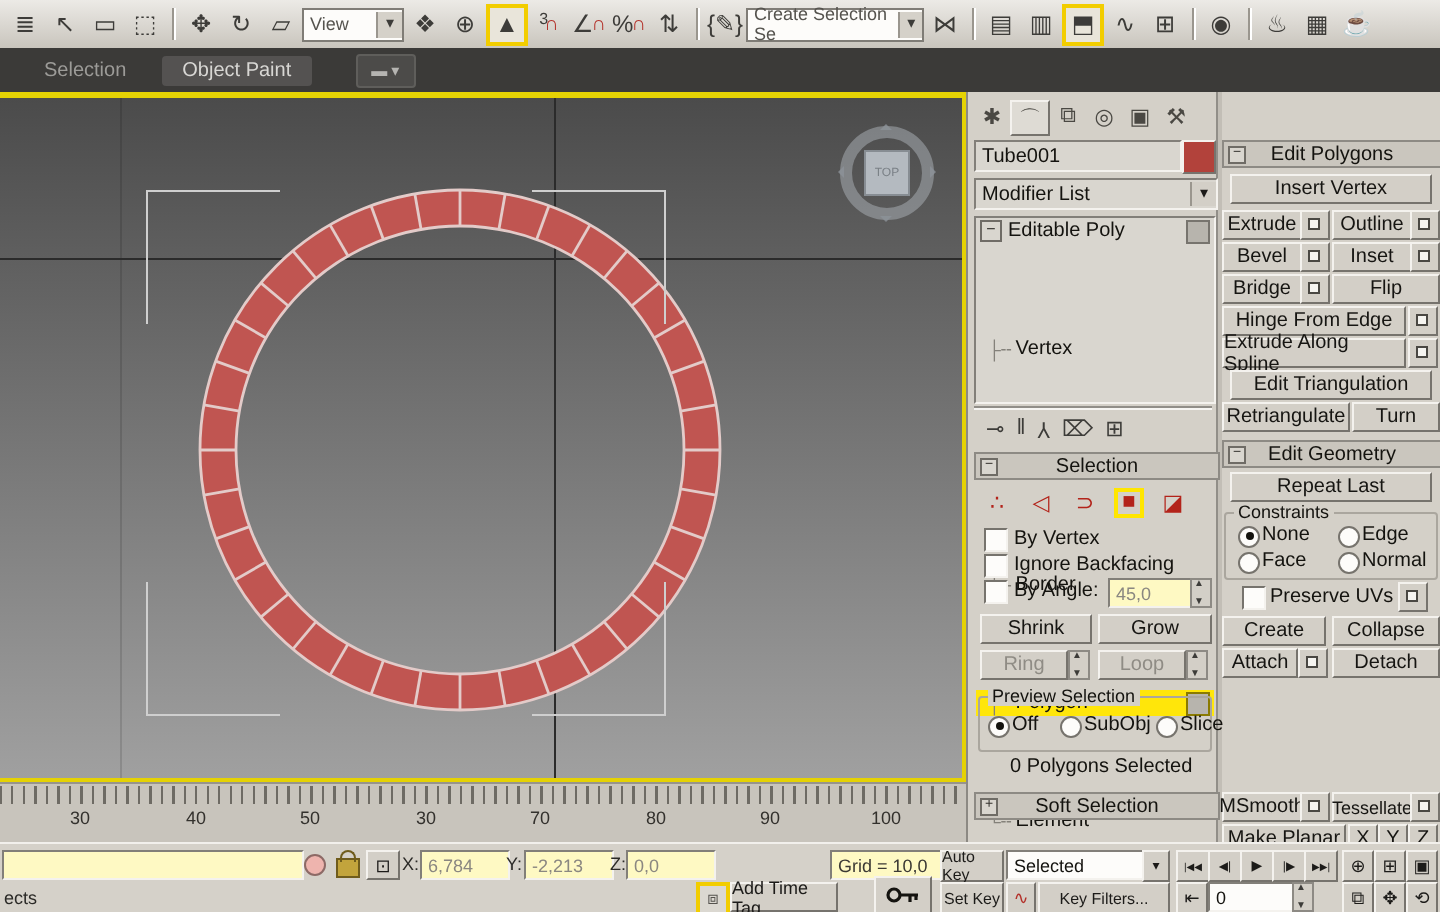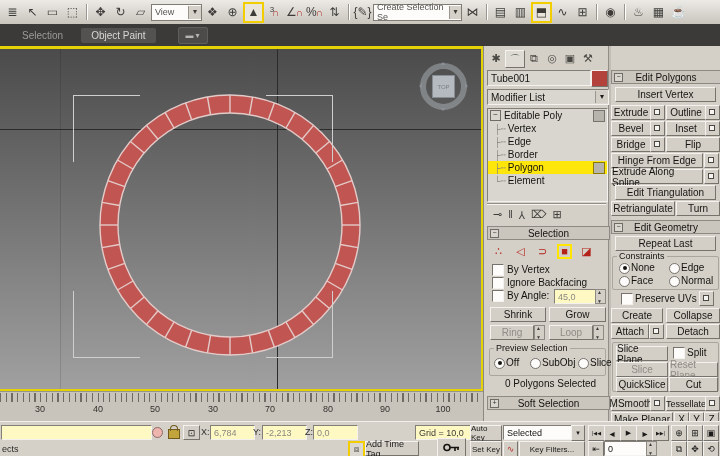--- a/index.html
+++ b/index.html
@@ -98,21 +98,21 @@
   .spin{position:absolute;width:9px;height:13px;background:#d3cfc7;border:1px solid #8d8a84;}
   .spin::before{content:"▲";position:absolute;top:-1px;left:1px;font-size:5px;color:#3d3c39;}
   .spin::after{content:"▼";position:absolute;bottom:-1px;left:1px;font-size:5px;color:#3d3c39;}
   .gbox{position:absolute;border:1px solid #aaa69e;border-radius:2px;}
   .glegend{position:absolute;top:-6px;left:4px;background:#d4d0c8;padding:0 2px;font-size:9px;color:#14130f;}
   
   .stack{position:absolute;left:0;top:62px;width:119px;height:92px;}
   .srow{position:relative;height:13px;display:flex;align-items:center;font-size:10px;color:#14130f;}
   .srow .tg{width:9px;height:9px;border:1px solid #6f6c66;background:#d9d6cf;font-size:8px;
     line-height:7px;text-align:center;margin:0 3px 0 2px;color:#33312d;}
-  .srow.child{padding-left:6px;}
+  .srow.child{padding-left:6px;margin-top:46px;}
   .srow.child::before{content:"├╌";color:#84817a;font-size:9px;margin-right:2px;}
   .srow.last::before{content:"└╌";}
   .srow .rsq{position:absolute;right:2px;top:1px;width:10px;height:10px;background:#b7b4ad;border:1px solid #77746e;}
   .srow.sel{background:#ffe60a;}
   .stools{position:absolute;left:0;top:160px;width:119px;height:16px;display:flex;align-items:center;
     gap:6px;padding-left:6px;font-size:11px;color:#3d3c39;}
   .soi{width:15px;height:15px;display:flex;align-items:center;justify-content:center;
     font-size:11px;color:#b3231a;}
   .soi.sel{border:2px solid #ffe600;height:11px;width:11px;}
 </style>
@@ -400,29 +400,20 @@
           <span class="slab" style="left:68px;top:18px">Normal</span>
         </div>
         <span class="cb" style="left:10px;top:73px"></span>
         <span class="slab" style="left:24px;top:73px">Preserve UVs</span>
         <span class="sq" style="left:88px;top:71px"></span>
         <div class="btn" style="left:0;top:88px;width:50px">Create</div>
         <div class="btn" style="left:55px;top:88px;width:52px">Collapse</div>
         <div class="btn" style="left:0;top:104px;width:36px">Attach</div>
         <span class="sq" style="left:38px;top:104px"></span>
         <div class="btn" style="left:55px;top:104px;width:52px">Detach</div>
-        <div class="gbox" style="left:1px;top:122px;width:105px;height:48px">
-          <div class="btn" style="left:3px;top:3px;width:50px">Slice Plane</div>
-          <span class="cb" style="left:60px;top:4px"></span>
-          <span class="slab" style="left:74px;top:4px">Split</span>
-          <div class="btn dis" style="left:3px;top:19px;width:50px">Slice</div>
-          <div class="btn dis" style="left:56px;top:19px;width:47px">Reset Plane</div>
-          <div class="btn" style="left:3px;top:34px;width:50px">QuickSlice</div>
-          <div class="btn" style="left:56px;top:34px;width:47px">Cut</div>
-        </div>
         <div class="btn" style="left:0;top:176px;width:38px">MSmooth</div>
         <span class="sq" style="left:39px;top:176px"></span>
         <div class="btn" style="left:55px;top:176px;width:38px;font-size:9px">Tessellate</div>
         <span class="sq" style="left:94px;top:176px"></span>
         <div class="btn" style="left:0;top:192px;width:60px">Make Planar</div>
         <div class="btn" style="left:63px;top:192px;width:13px">X</div>
         <div class="btn" style="left:78px;top:192px;width:13px">Y</div>
         <div class="btn" style="left:93px;top:192px;width:13px">Z</div>
       </div>
     </div>

